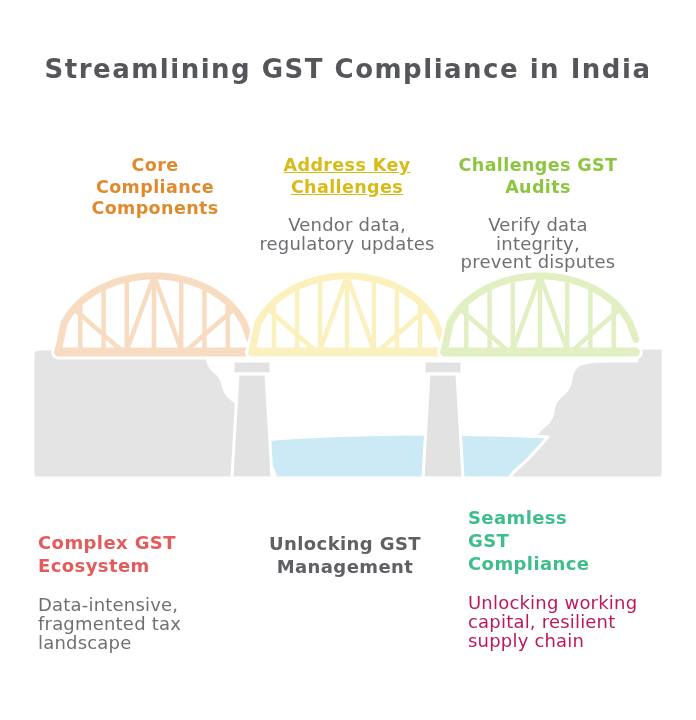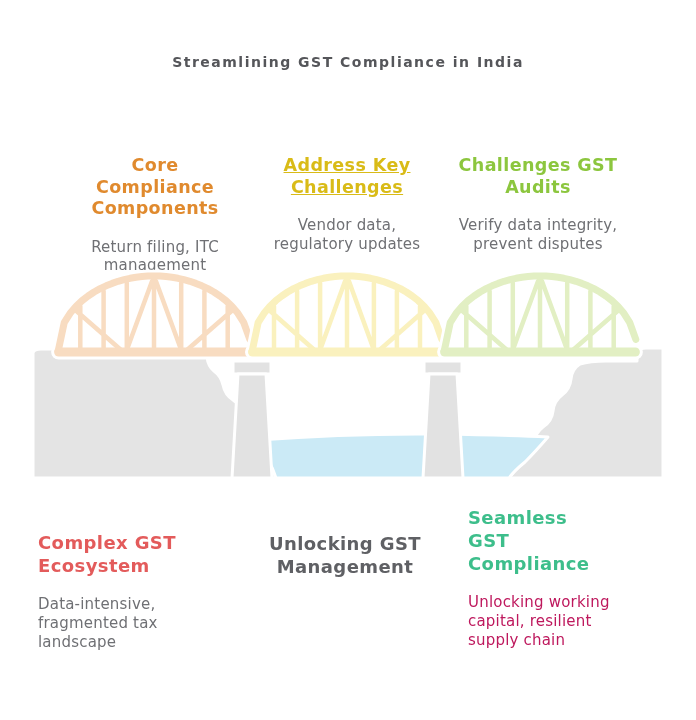--- a/index.html
+++ b/index.html
@@ -2,51 +2,49 @@
 <html><head>
 <meta charset="utf-8">
 <style>
   html,body{margin:0;padding:0;background:#ffffff;}
   .canvas{
     position:relative;width:696px;height:720px;background:#ffffff;overflow:hidden;
     font-family:"DejaVu Sans","Liberation Sans",sans-serif;
   }
   .title{
     position:absolute;top:54px;left:0;width:696px;text-align:center;
-    font-size:14px;font-weight:bold;letter-spacing:1.5px;
+    font-size:26px;font-weight:bold;letter-spacing:1.5px;
   }
   .col{position:absolute;}
   .heading{
     font-weight:bold;font-size:17.5px;line-height:21.5px;
     white-space:pre-line;letter-spacing:0.4px;
   }
   .subtext{
-    font-size:15px;line-height:18.5px;white-space:pre-line;
+    font-size:18px;line-height:18.5px;white-space:pre-line;
     margin-top:18px;letter-spacing:0.2px;
   }
   .bottom .heading{font-size:18px;line-height:23px;}
   .bottom .subtext{line-height:19px;}
   .t-center{text-align:center;margin-top:24px;}
   .t-left{text-align:left;}
   .t-right{text-align:left;}
   #bridge-svg{position:absolute;left:0;top:0;}
 </style>
 </head>
 <body>
 
 <div class="canvas">
 
   <div class="title" style="color: rgb(85, 86, 90);">Streamlining GST Compliance in India</div>
 
   <div class="col t-center" style="left:65px;top:131px;width:180px;">
     <div class="heading" style="color: rgb(224, 138, 46);">Core
 Compliance
 Components</div>
-    <div class="subtext" style="color: rgb(111, 112, 116);">Return filing, ITC
-management</div>
   </div>
 
   <div class="col t-center" style="left:257px;top:131px;width:180px;">
     <div class="heading" style="color: rgb(217, 187, 23); text-decoration: underline;">Address Key
 Challenges</div>
     <div class="subtext" style="color: rgb(111, 112, 116);">Vendor data,
 regulatory updates</div>
   </div>
 
   <div class="col t-center" style="left:448px;top:131px;width:180px;">

